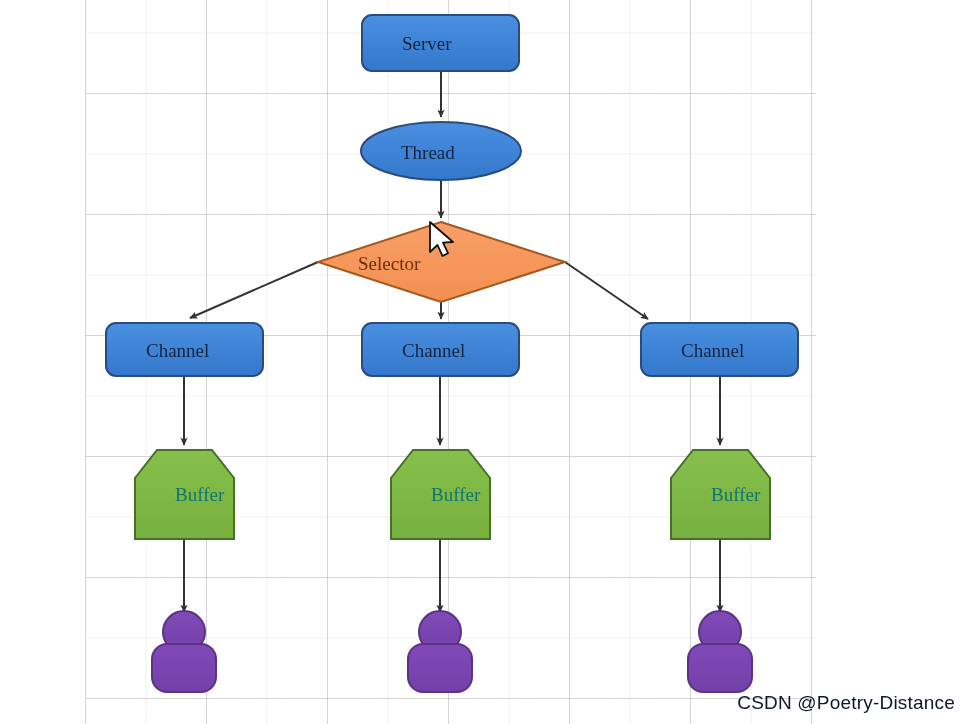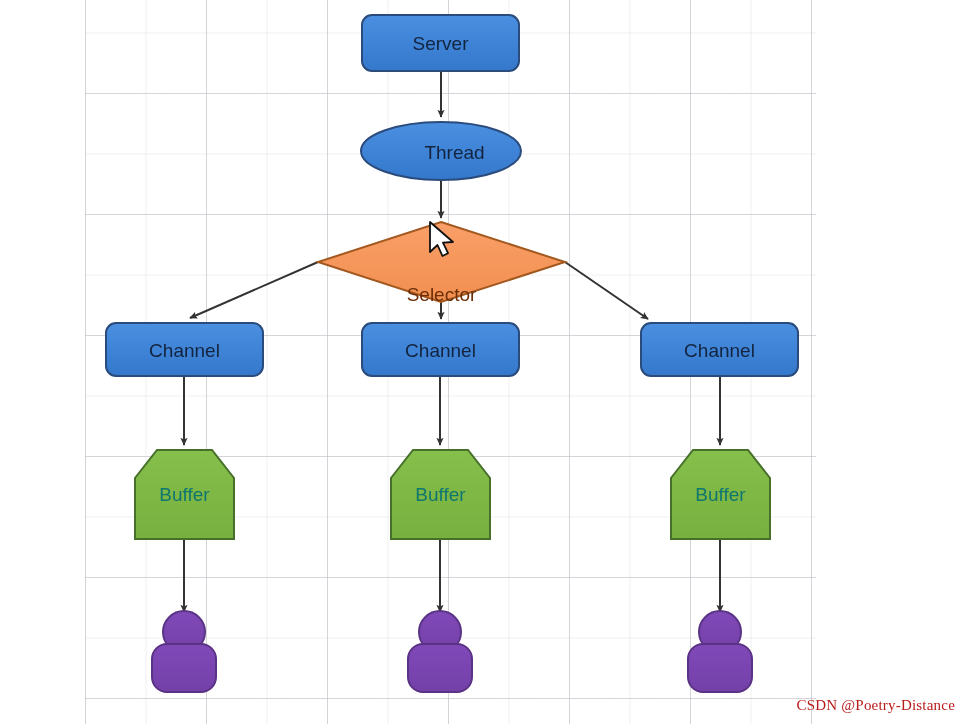--- a/index.html
+++ b/index.html
@@ -38,37 +38,38 @@
   
   #art {
     position: absolute;
     left: 0;
     top: 0;
     width: 967px;
     height: 724px;
   }
   .nodelabel {
     position: absolute;
-    text-align: center;
+    text-align: left;
     color: #13243f;
     font-size: 19px;
-    font-family: Liberation Sans, sans-serif;
+    font-family: Liberation Serif, serif;
     white-space: nowrap;
     pointer-events: none;
     line-height: 1;
+    padding-left: 40px;
   }
   .nodelabel.dark-green { color: #0f766e; }
   .nodelabel.dark-orange { color: #6d2e06; }
   #watermark {
     position: absolute;
     right: 12px;
     bottom: 10px;
-    color: #b91c1c;
-    font-size: 15px;
-    font-family: Liberation Serif, serif;
+    color: #0f172a;
+    font-size: 19px;
+    font-family: Liberation Sans, sans-serif;
     letter-spacing: 0.2px;
     white-space: nowrap;
   }
 </style>
 </head>
 <body>
 
 <div id="canvas">
 
   <div id="grid"></div>
@@ -139,21 +140,21 @@
 
     <g transform="translate(430,222)">
       <path d="M0,0 L0,30 L7.5,23 L12.5,34 L18,31.2 L13,20.6 L23,20 Z" fill="#ffffff" stroke="#111111" stroke-width="1.8" stroke-linejoin="round"></path>
     </g>
   </svg>
 
   <div class="nodelabel" style="left:362px; top:34px; width:157px;">Server</div>
 
   <div class="nodelabel" style="left:361px; top:143px; width:187px;">Thread</div>
 
-  <div class="nodelabel dark-orange" style="left:318px; top:254px; width:247px;margin-top:31px;">Selector</div>
+  <div class="nodelabel dark-orange" style="left:318px; top:254px; width:247px;">Selector</div>
 
   <div class="nodelabel" style="left:106px; top:341px; width:157px;">Channel</div>
   <div class="nodelabel" style="left:362px; top:341px; width:157px;">Channel</div>
   <div class="nodelabel" style="left:641px; top:341px; width:157px;">Channel</div>
 
   <div class="nodelabel dark-green" style="left:135px; top:485px; width:99px;">Buffer</div>
   <div class="nodelabel dark-green" style="left:391px; top:485px; width:99px;">Buffer</div>
   <div class="nodelabel dark-green" style="left:671px; top:485px; width:99px;">Buffer</div>
 
   <div id="watermark">CSDN @Poetry-Distance</div>

